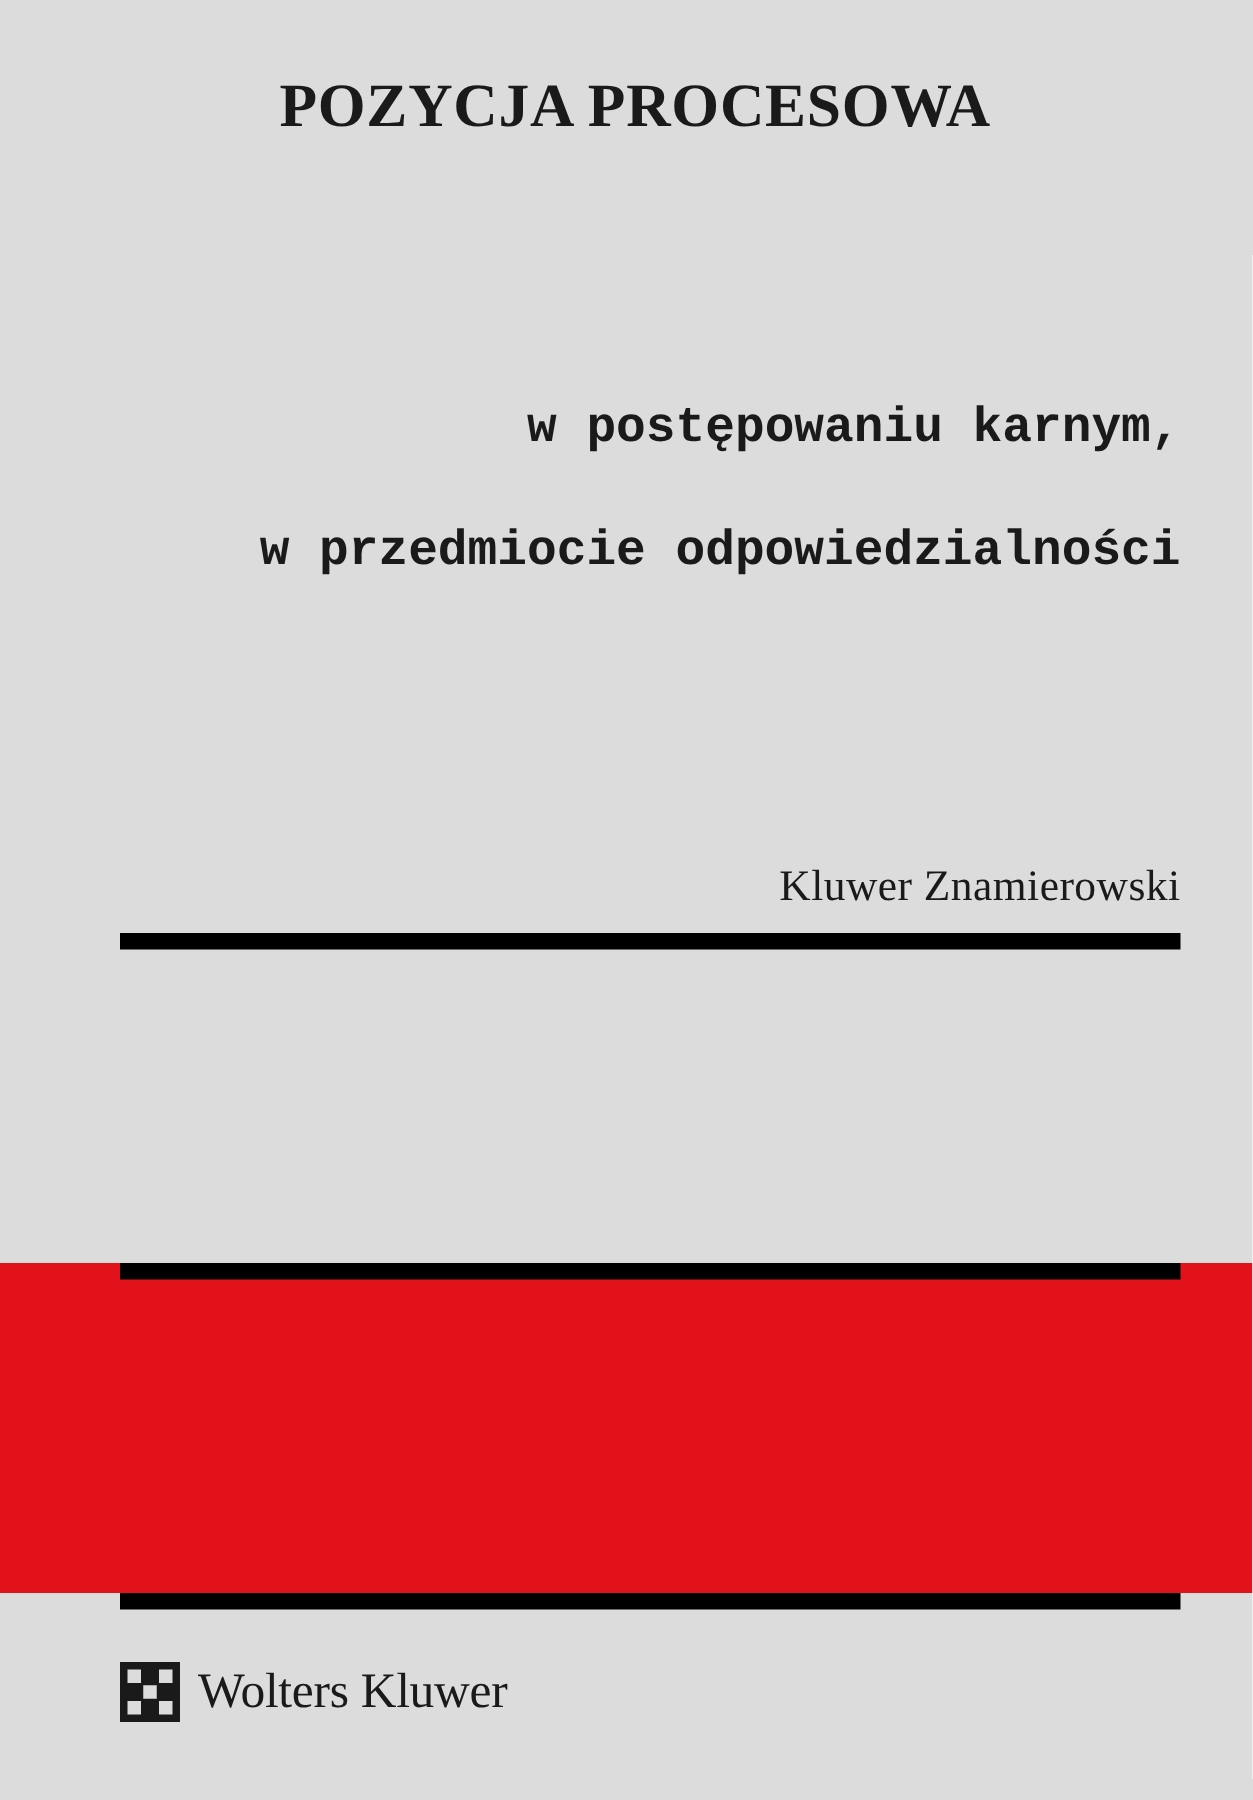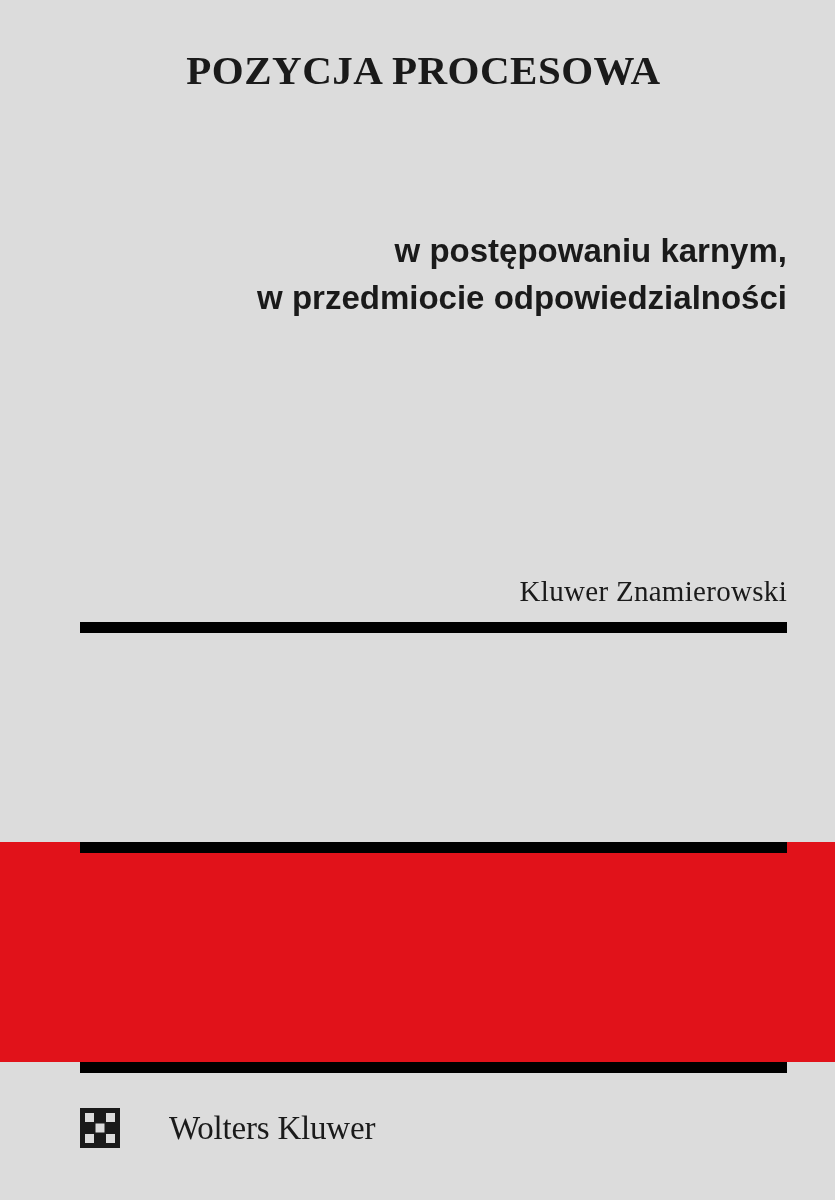--- a/index.html
+++ b/index.html
@@ -40,26 +40,27 @@
   }
 
   .subtitle-block {
     position: absolute;
     top: 228px;
     right: 48px;
     left: 60px;
     text-align: right;
   }
   .subtitle-line {
-    font-family: Liberation Sans, sans-serif;
+    font-family: Liberation Mono, monospace;
     font-weight: bold;
     font-size: 33px;
     line-height: 1.42;
     color: #1a1a1a;
     white-space: nowrap;
+    margin-top: 35px;
   }
 
   
   .author {
     position: absolute;
     top: 575px;
     right: 48px;
     text-align: right;
     font-family: "Liberation Serif", serif;
     font-size: 29px;
@@ -123,21 +124,20 @@
     height: 40px;
     position: relative;
     flex: 0 0 auto;
   }
   .logo-text {
     font-family: "Liberation Serif", serif;
     font-size: 33px;
     color: #1a1a1a;
     letter-spacing: -0.2px;
     white-space: nowrap;
-    margin-left: 37px;
   }
 </style>
 </head>
 <body>
 
 <div class="cover">
 
   <div class="title-block">
     <div class="title-line">POZYCJA PROCESOWA</div>
   </div>

